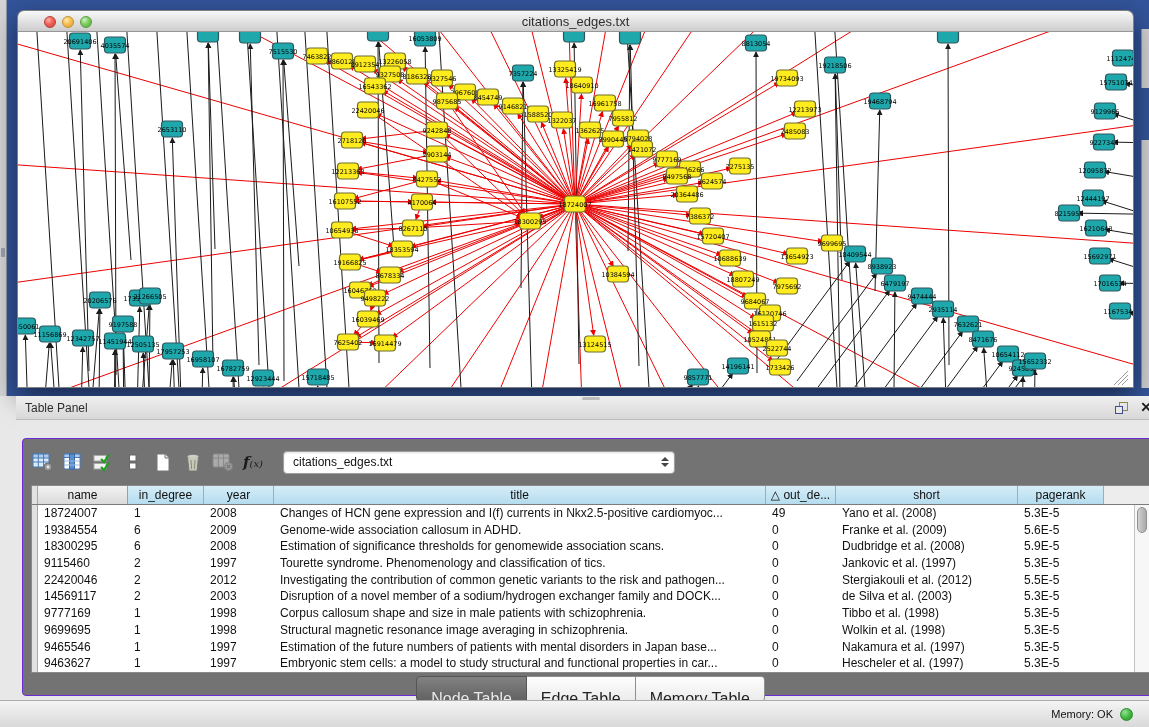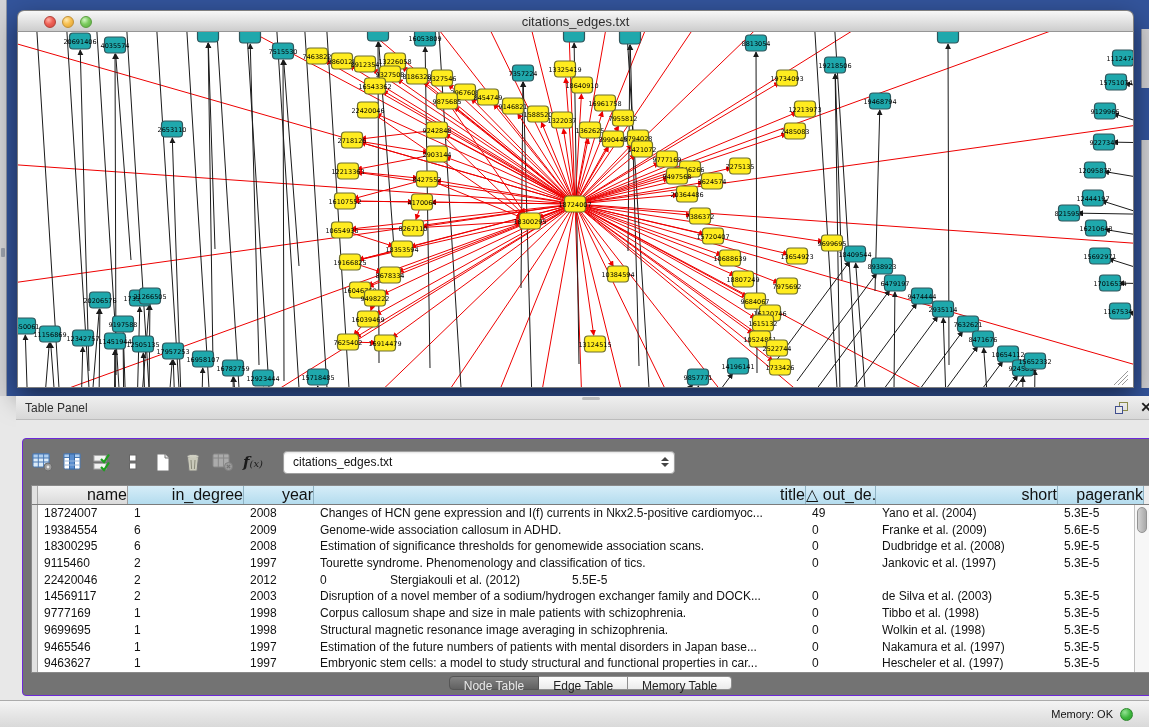--- a/index.html
+++ b/index.html
@@ -39,33 +39,33 @@
   .fx{font-family:"DejaVu Serif",serif;font-style:italic;font-weight:bold;font-size:15px;color:#1a1a1a}
   .fx i{font-size:10px;font-weight:normal}
   #combo{width:392px;height:23px;background:#fff;border:1px solid #9f9f9f;border-radius:4px;display:flex;align-items:center;margin-left:12px;box-shadow:inset 0 1px 2px rgba(0,0,0,.12)}
   #combo-text{padding-left:9px;font-size:12px;color:#111;flex:1;white-space:nowrap;overflow:hidden}
   #stepper{width:18px;height:100%;display:flex;flex-direction:column;align-items:center;justify-content:center;gap:2px}
   .arr-up{width:0;height:0;border-left:4px solid transparent;border-right:4px solid transparent;border-bottom:4px solid #444}
   .arr-down{width:0;height:0;border-left:4px solid transparent;border-right:4px solid transparent;border-top:4px solid #444}
 
   #table-box{position:absolute;left:8px;right:8px;top:46px;height:188px;border:1px solid #8a8a8a;background:#fff;overflow:hidden}
   #thead{display:flex;height:19px;border-bottom:1px solid #7b7b7b}
-  .th{font-size:16px;text-align:right;line-height:18px;border-right:1px solid #8fb3c4;background:linear-gradient(#d6edf8,#b4dcee);color:#111;overflow:hidden;white-space:nowrap}
+  .th{font-size:12px;text-align:center;line-height:18px;border-right:1px solid #8fb3c4;background:linear-gradient(#d6edf8,#b4dcee);color:#111;overflow:hidden;white-space:nowrap}
   .th.gray{background:linear-gradient(#f3f3f3,#dadada);border-right:1px solid #9e9e9e}
   .gutter{width:6px;background:#e2e2e2;border-right:1px solid #a8a8a8}
   .corner{flex:1;background:#ededed}
   #tbody{position:relative}
   .trow{display:flex;height:16.7px;line-height:16.6px}
   .td{font-size:12px;color:#111;padding-left:6px;white-space:nowrap;overflow:hidden}
-  .c0{width:90px}.c1{width:116px}.c2{width:70px}.c3{width:492px}.c4{width:70px}.c5{width:182px}.c6{width:86px}
+  .c0{width:90px}.c1{width:76px}.c2{width:70px}.c3{width:492px}.c4{width:70px}.c5{width:182px}.c6{width:86px}
   #vscroll{position:absolute;right:0;top:19px;bottom:0;width:15px;background:#f7f7f7;border-left:1px solid #c2c2c2}
   #vthumb{position:absolute;left:2px;top:2px;width:10px;height:26px;border-radius:6px;background:linear-gradient(90deg,#d2d2d2,#a8a8a8);border:1px solid #939393}
 
   #tabbar{position:absolute;left:0;right:0;top:237px;height:23px;display:flex;justify-content:center}
-  .seg{height:14px;line-height:19px;font-size:12px;padding:0 14px;background:linear-gradient(#fefefe,#ebebeb);border:1px solid #8f8f8f;border-left:none;color:#222}
+  .seg{height:14px;line-height:19px;font-size:16px;padding:12px 14px;background:linear-gradient(#fefefe,#ebebeb);border:1px solid #8f8f8f;border-left:none;color:#222}
   .seg.first{border-left:1px solid #8f8f8f;border-radius:4px 0 0 4px}
   .seg.last{border-radius:0 4px 4px 0}
   .seg.selected{background:linear-gradient(#828282,#616161);color:#e9e9e9;border-color:#565656}
 
   
   #status-bar{position:absolute;left:0;top:700px;width:1149px;height:27px;background:linear-gradient(#f4f4f4,#d9d9d9);border-top:1px solid #ababab;display:flex;align-items:center;justify-content:flex-end;padding-right:16px;gap:7px}
   #memory-label{font-size:11px;color:#111}
   #memory-dot{width:13px;height:13px;border-radius:50%;background:radial-gradient(circle at 35% 30%,#93e293,#3cb53c 55%,#2f9e2f);border:1px solid #2b882b}
 </style>
 </head>
@@ -636,21 +636,21 @@
           <div class="corner"></div>
         </div>
       <div id="tbody">
           <div class="trow">
             <div class="gutter"></div>
             <div class="td c0">18724007</div>
             <div class="td c1">1</div>
             <div class="td c2">2008</div>
             <div class="td c3">Changes of HCN gene expression and I(f) currents in Nkx2.5-positive cardiomyoc...</div>
             <div class="td c4">49</div>
-            <div class="td c5">Yano et al. (2004)</div>
+            <div class="td c5">Yano et al. (2008)</div>
             <div class="td c6">5.3E-5</div>
           </div>
           <div class="trow">
             <div class="gutter"></div>
             <div class="td c0">19384554</div>
             <div class="td c1">6</div>
             <div class="td c2">2009</div>
             <div class="td c3">Genome-wide association callosum in ADHD.</div>
             <div class="td c4">0</div>
             <div class="td c5">Franke et al. (2009)</div>
@@ -674,20 +674,21 @@
             <div class="td c3">Tourette syndrome. Phenomenology and classification of tics.</div>
             <div class="td c4">0</div>
             <div class="td c5">Jankovic et al. (1997)</div>
             <div class="td c6">5.3E-5</div>
           </div>
           <div class="trow">
             <div class="gutter"></div>
             <div class="td c0">22420046</div>
             <div class="td c1">2</div>
             <div class="td c2">2012</div>
+            <div class="td c3">Investigating the contribution of common genetic variants to the risk and pathogen...</div>
             <div class="td c4">0</div>
             <div class="td c5">Stergiakouli et al. (2012)</div>
             <div class="td c6">5.5E-5</div>
           </div>
           <div class="trow">
             <div class="gutter"></div>
             <div class="td c0">14569117</div>
             <div class="td c1">2</div>
             <div class="td c2">2003</div>
             <div class="td c3">Disruption of a novel member of a sodium/hydrogen exchanger family and DOCK...</div>

